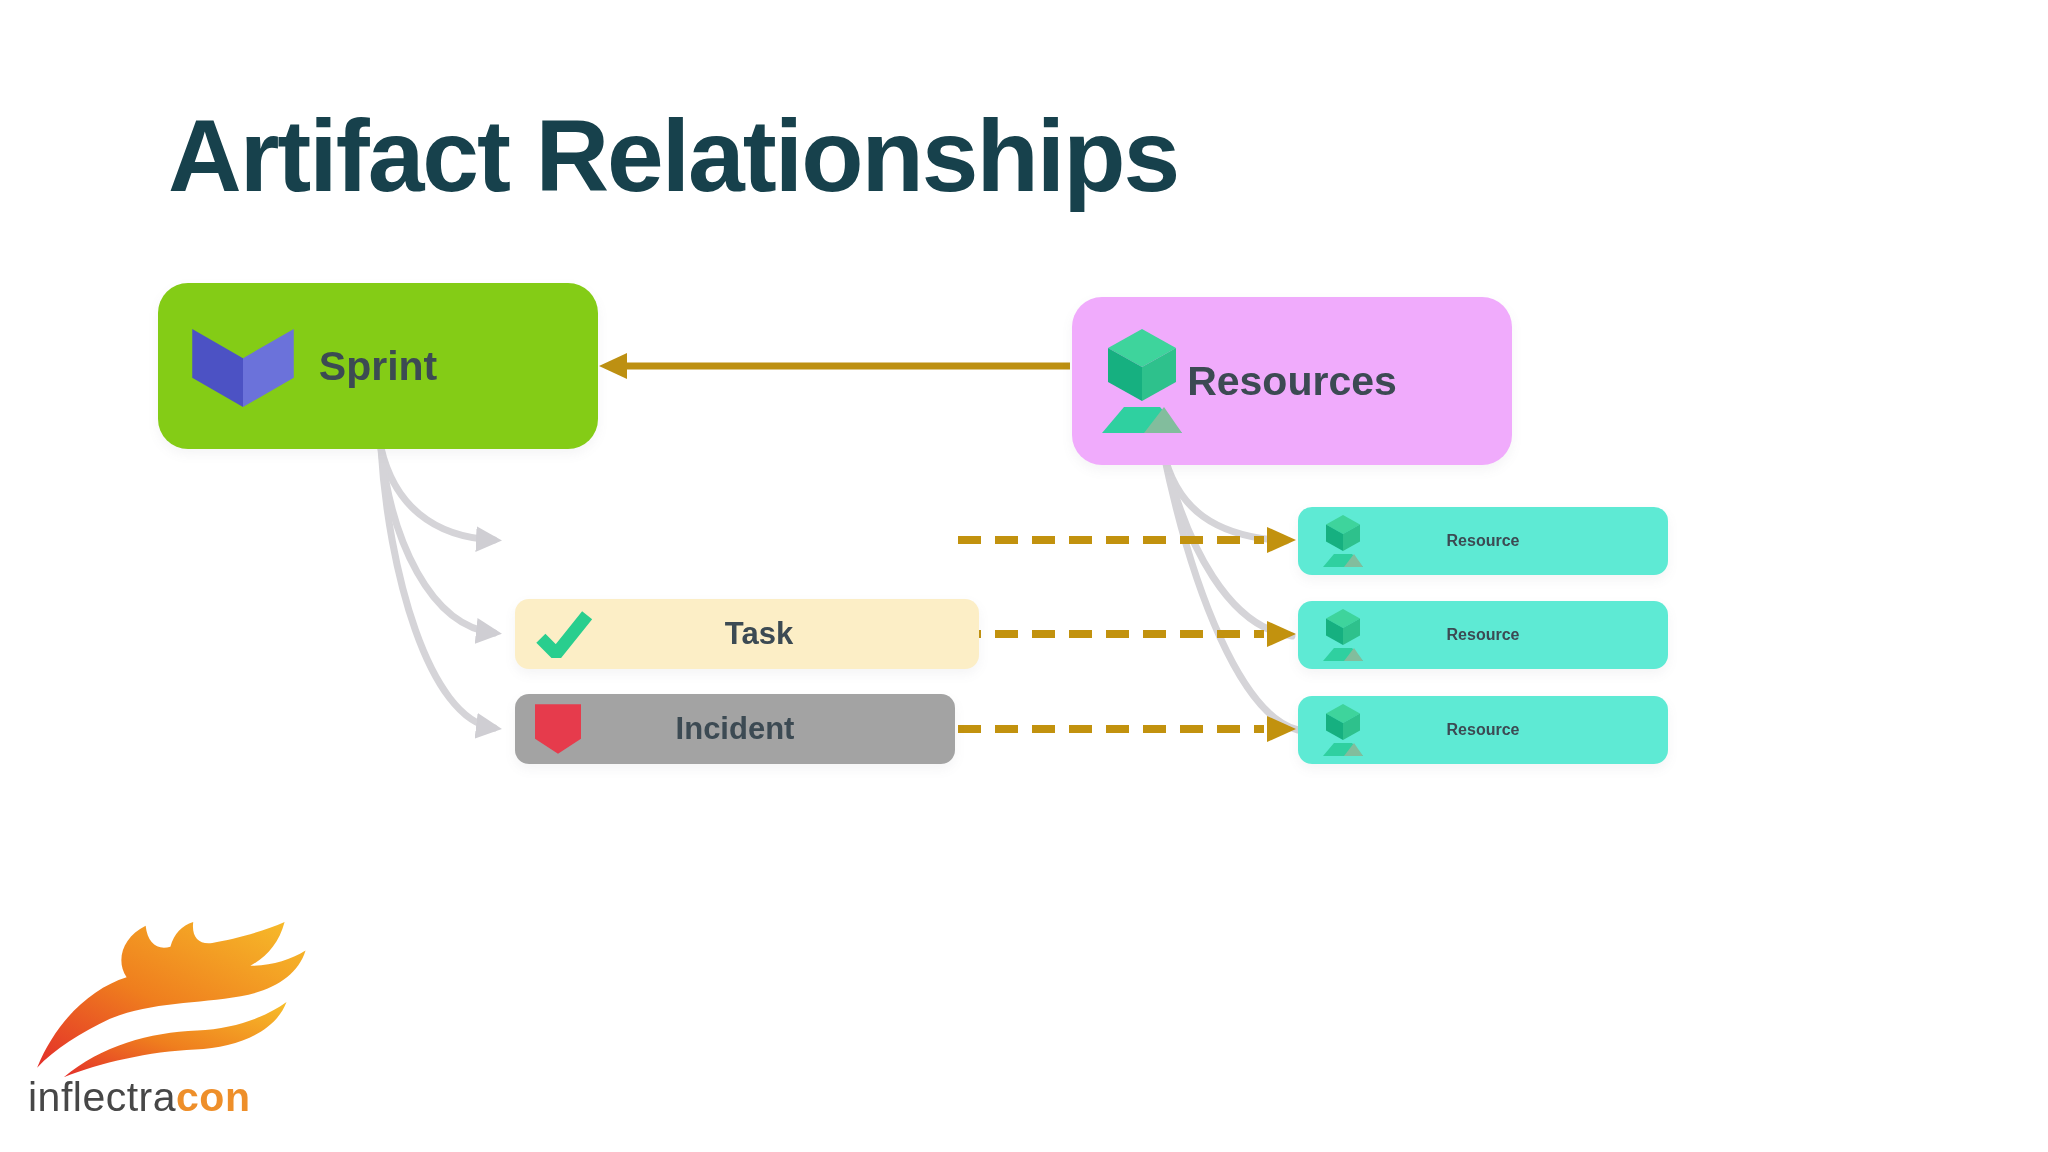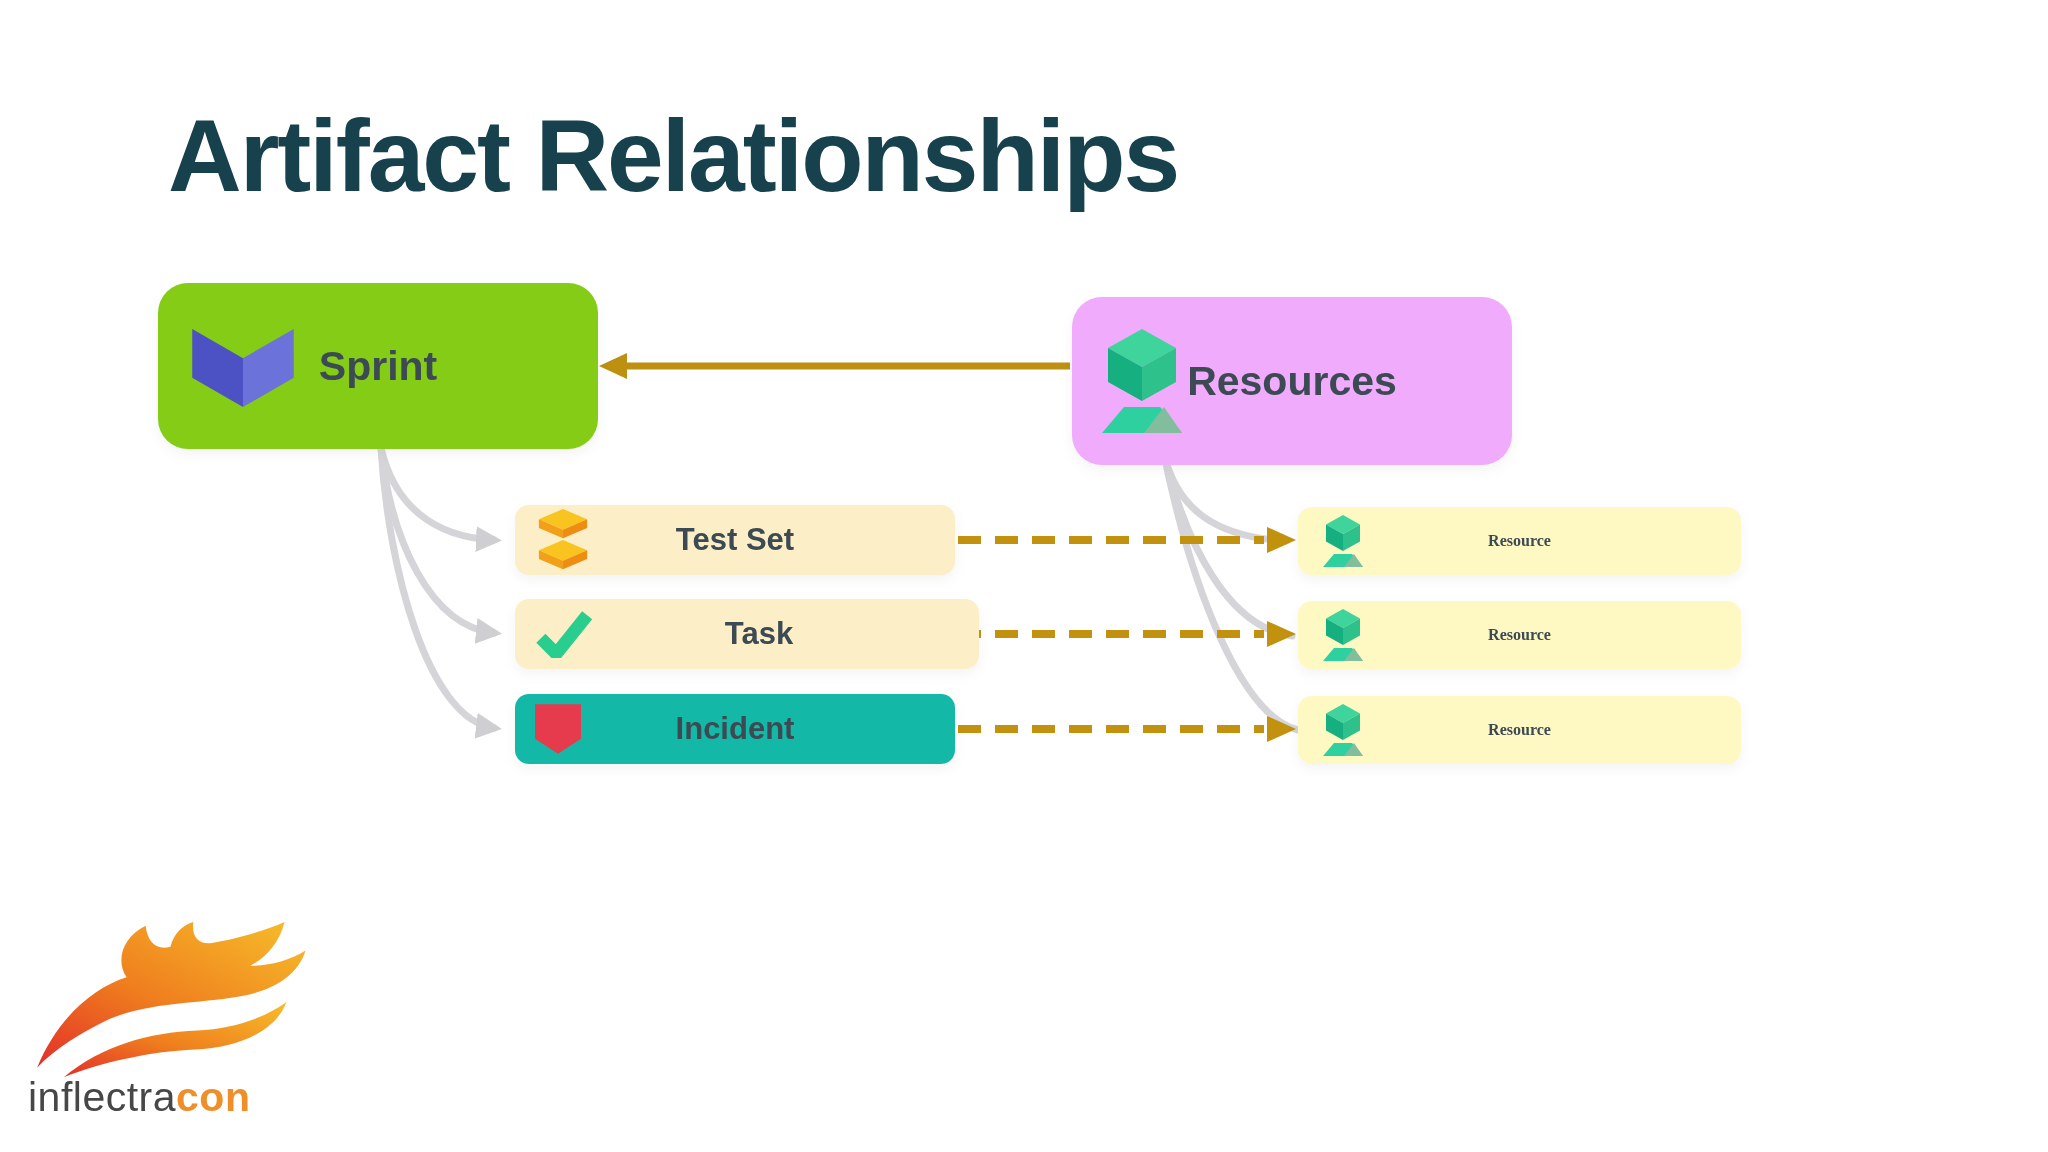--- a/index.html
+++ b/index.html
@@ -13,22 +13,22 @@
   .node .icon{position:absolute;display:flex;align-items:center;justify-content:center;}
   .node-label{color:#3C4A53;font-weight:600;}
   .node-big{width:440px;border-radius:30px;}
   .node-big .node-label{font-size:41px;}
   .node-sprint{left:158px;top:283px;height:166px;background:#84cc16;}
   .node-resources{left:1072px;top:297px;height:168px;background:#f0abfc;align-items:center;}
   .node-small{width:440px;height:70px;border-radius:14px;}
   .node-small .node-label{font-size:31px;}
   .node-testset{left:515px;top:505px;background:#FCEEC6;}
   .node-task{left:515px;top:599px;background:#FCEEC6;padding-left:24px;}
-  .node-incident{left:515px;top:694px;background:#14b8a6;}
-  .node-resource{width:443px;height:68px;border-radius:14px;background:#fef9c3;font-family:Liberation Serif, serif;}
+  .node-incident{left:515px;top:694px;background:#a3a3a3;}
+  .node-resource{width:370px;height:68px;border-radius:14px;background:#5eead4;}
   .node-resource-0{left:1298px;top:507px;}
   .node-resource-1{left:1298px;top:601px;}
   .node-resource-2{left:1298px;top:696px;}
   .icon-sprint{left:30px;}
   .icon-resources{left:28px;}
   .icon-artifact{left:20px;}
   .icon-resource-row{left:24px;}
   .logo{position:absolute;left:28px;top:922px;z-index:2;width:310px;}
   .logo-flame{display:block;}
   .logo-text{margin-top:-6px;font-size:41px;font-weight:400;letter-spacing:0.5px;
@@ -92,33 +92,20 @@
         <polygon points="42,0 76,19 42,38 8,19" fill="#3ED49C"></polygon>
         <polygon points="8,19 42,38 42,72 8,53" fill="#16B080"></polygon>
         <polygon points="76,19 42,38 42,72 76,53" fill="#2EC18C"></polygon>
         <polygon points="2,104 24,78 60,78 82,104" fill="#2FD0A0"></polygon>
         <polygon points="44,104 64,78 82,104" fill="#82BD9D"></polygon>
       </svg>
     </span>
     <span class="node-label">Resources</span>
   </div>
 
-  <div class="node node-small node-testset">
-    <span class="icon icon-artifact">
-      <svg width="56" height="62" viewBox="0 0 64 72">
-        <polygon points="32,0 60,12 32,24 4,12" fill="#F9C41F"></polygon>
-        <polygon points="4,12 32,24 32,34 4,22" fill="#F2A01A"></polygon>
-        <polygon points="60,12 32,24 32,34 60,22" fill="#EE8D12"></polygon>
-        <polygon points="32,36 60,48 32,60 4,48" fill="#F9C41F"></polygon>
-        <polygon points="4,48 32,60 32,70 4,58" fill="#F2A01A"></polygon>
-        <polygon points="60,48 32,60 32,70 60,58" fill="#EE8D12"></polygon>
-      </svg>
-    </span>
-    <span class="node-label">Test Set</span>
-  </div>
 
   <div class="node node-small node-task">
     <span class="icon icon-artifact">
       <svg width="58" height="48" viewBox="0 0 64 56">
         <path d="M5 33 L23 51 L59 6" stroke="#29CE8E" stroke-width="15" fill="none"></path>
       </svg>
     </span>
     <span class="node-label">Task</span>
   </div>
 

